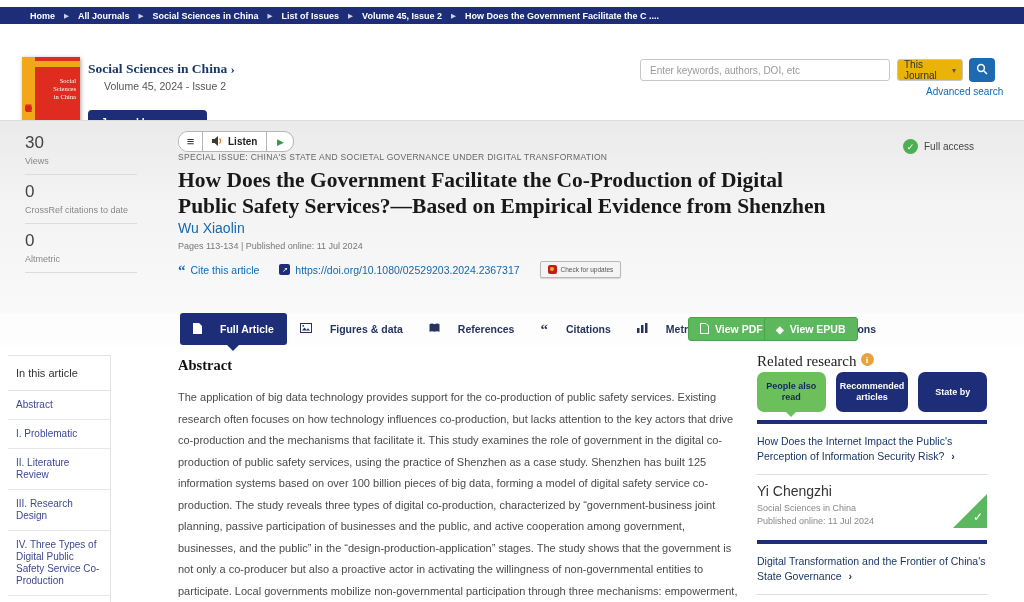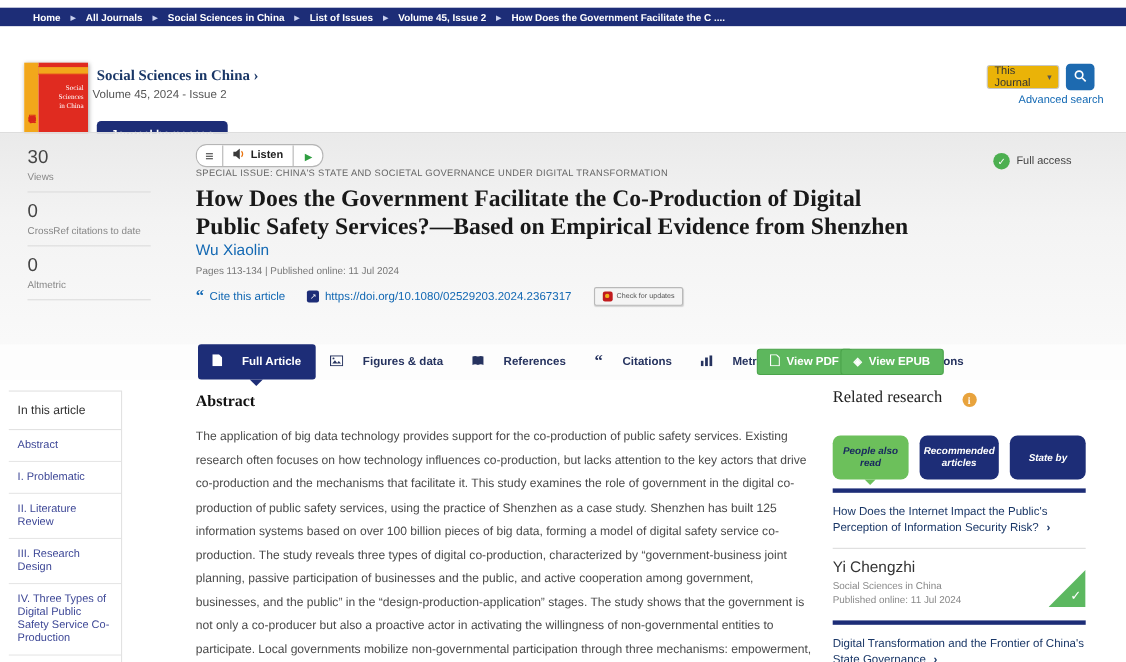--- a/index.html
+++ b/index.html
@@ -21,21 +21,21 @@
                  writing-mode:vertical-rl; text-orientation:upright; text-align:center; line-height:13px; }
   .cover-main { flex:1; background:#e02b20; position:relative; }
   .cover-band { position:absolute; top:3px; left:0; right:0; height:8px; background:#f2a71b;
                 border-top:1px solid #e02b20; border-bottom:1px solid #e02b20; }
   .cover-title { position:absolute; top:20px; right:4px; color:#fff; font-size:6.5px; line-height:8px;
                  text-align:right; font-family:"Liberation Serif",serif; }
   .cover-logo { position:absolute; bottom:5px; right:6px; width:8px; height:8px; border:1px solid #f2a71b;
                 border-radius:50%; }
   .jr-title { position:absolute; left:88px; top:37px; font-family:"Liberation Serif",serif;
               font-weight:bold; font-size:13.5px; color:#1a3767; }
-  .jr-issue { position:absolute; left:84px; top:56px; font-size:10.5px; color:#555; }
+  .jr-issue { position:absolute; left:104px; top:56px; font-size:10.5px; color:#555; }
   .homepage-btn { position:absolute; left:88px; top:86px; background:#1d2d77; color:#fff;
                   font-size:10.5px; font-weight:bold; padding:6px 13px; border-radius:4px; border:none; }
   .search-input { position:absolute; left:640px; top:35px; width:250px; height:22px;
                   border:1px solid #c7c7c7; border-radius:3px; padding:0 9px; font-size:10px; color:#333;
                   font-family:"Liberation Sans",sans-serif; }
   .search-input::placeholder { color:#999; }
   .search-select { position:absolute; left:897px; top:35px; width:66px; height:22px; background:#eab308;
                    border:1px solid #c7c7c7; border-radius:3px; display:flex; align-items:center;
                    justify-content:space-between; padding:0 6px; font-size:10px; color:#333; }
   .search-select .chev { font-size:8px; color:#555; }
@@ -98,26 +98,26 @@
   .toc-title { font-size:11px; color:#333; padding:11px 0 11px 8px; border-top:1px solid #e2e2e2;
                border-bottom:1px solid #e2e2e2; }
   .toc-item { font-size:10px; color:#3d4796; padding:8px 6px 8px 8px; border-bottom:1px solid #e6e6e6;
               line-height:12px; }
   
   .abstract { position:absolute; left:178px; top:357px; width:560px; }
   .abs-h { font-family:"Liberation Serif",serif; font-weight:bold; font-size:14.5px; color:#111; }
   .abs-p { margin-top:13px; font-size:11px; line-height:21.5px; color:#4a4a4a; }
   
   .related { position:absolute; left:757px; top:353px; width:230px; }
-  .rel-h { display:flex; align-items:flex-end; gap:18px; font-family:"Liberation Serif",serif;
+  .rel-h { display:flex; align-items:flex-start; gap:4px; font-family:"Liberation Serif",serif;
            font-size:15px; color:#222; }
   .info-ic { width:13px; height:13px; border-radius:50%; background:#e8a33d; color:#fff; font-size:9px;
              font-family:"Liberation Serif",serif; font-weight:bold; display:flex; align-items:center;
              justify-content:center; }
-  .rel-tabs { margin-top:26px; display:flex; gap:10px;font-style:italic; }
+  .rel-tabs { margin-top:2px; display:flex; gap:10px; }
   .rtab { flex:1; height:40px; border-radius:7px; display:flex; align-items:center; justify-content:center;
           text-align:center; font-size:9px; font-weight:bold; line-height:11px; position:relative;
           background:#1d2d77; color:#fff; padding:0 4px; }
   .rtab.active { background:#6cc05b; color:#17265e; }
   .rtab.active::after { content:''; position:absolute; left:50%; bottom:-5px; margin-left:-5px;
                         border:5px solid transparent; border-top-color:#6cc05b; border-bottom:none; }
   .rel-bar { height:4px; background:#1d2d77; margin-top:8px; }
   .rel-item { position:relative; padding:10px 0 6px; }
   .ri-title { font-family:Liberation Sans, sans-serif; font-size:10.5px; line-height:15px; color:#1a3767; }
   .ri-arrow { color:#1a3767; font-weight:bold; margin-left:4px; }
@@ -159,20 +159,21 @@
       <div class="cover-logo"></div>
     </div>
   </div>
   <div class="jr-title">
     <span>Social Sciences in China</span>
     <span>›</span>
   </div>
   <div class="jr-issue">Volume 45, 2024 - Issue 2</div>
   <button class="homepage-btn">Journal homepage</button>
 
+  <input class="search-input" placeholder="Enter keywords, authors, DOI, etc" style="">
   <div class="search-select">
     <span>This Journal</span>
     <span class="chev">▾</span>
   </div>
   <button class="search-btn">
     <span>
       <svg width="12" height="12" viewBox="0 0 12 12">
           <circle cx="5" cy="5" r="3.4" fill="none" stroke="#fff" stroke-width="1.5"></circle>
           <path d="M7.7 7.7L11 11" stroke="#fff" stroke-width="1.5"></path>
         </svg>

